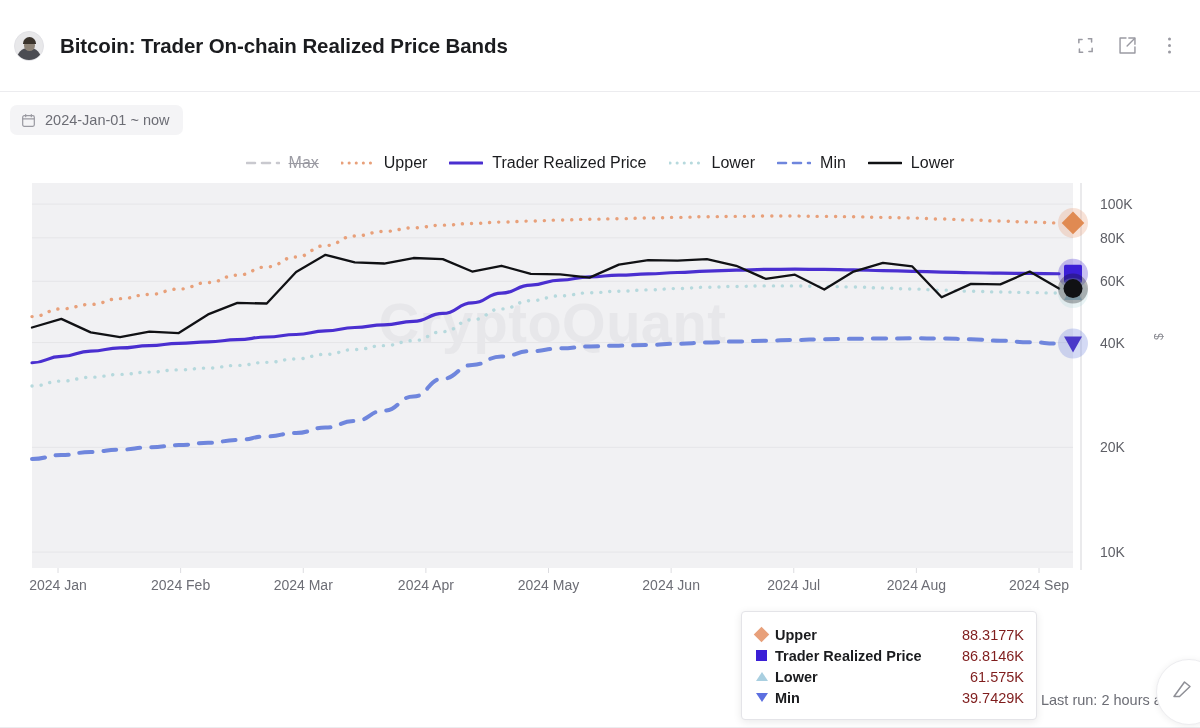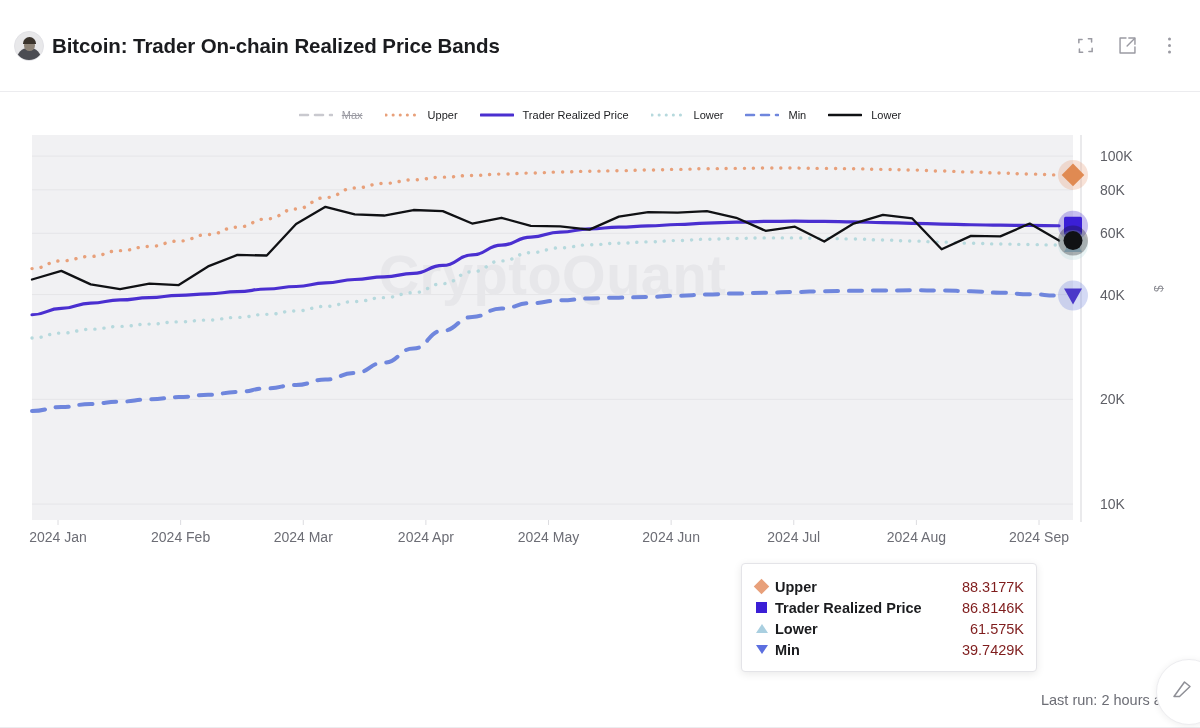--- a/index.html
+++ b/index.html
@@ -54,21 +54,21 @@
   }
   .avatar .hair {
     position: absolute;
     left: 50%; top: 5px;
     width: 13px; height: 7px;
     margin-left: -6.5px;
     border-radius: 7px 7px 0 0;
     background: #3a332c;
   }
   .page-title {
-    margin-left: 8px;
+    margin-left: 16px;
     font-size: 20.5px;
     font-weight: 700;
     color: #1b1c1f;
     letter-spacing: -0.1px;
     white-space: nowrap;
     text-align: center;
   }
   .header-actions {
     margin-left: auto;
     display: flex;
@@ -110,21 +110,21 @@
     align-items: center;
     justify-content: center;
     gap: 22px;
     padding-top: 6px;
   }
   .legend-item {
     display: inline-flex;
     align-items: center;
     gap: 9px;
     cursor: pointer;
-    font-size: 11px;
+    font-size: 16px;
     color: #1b1c1f;
     white-space: nowrap;
   }
   .legend-item.off .legend-label {
     color: #9a9aa2;
     text-decoration: line-through;
   }
   .legend-swatch { width: 34px; height: 12px; display: block; }
 
   
@@ -232,20 +232,31 @@
       <div class="hicon">
         <svg width="5" height="19" viewBox="0 0 5 19" fill="currentColor">
           <circle cx="2.5" cy="3" r="1.5"></circle>
             <circle cx="2.5" cy="9.5" r="1.5"></circle>
             <circle cx="2.5" cy="16" r="1.5"></circle>
         </svg>
       </div>
     </div>
   </div>
 
+  <div class="toolbar">
+    <div class="date-pill">
+      <span>
+        <svg width="15" height="15" viewBox="0 0 16 16" fill="none" stroke="currentColor" stroke-width="1.3" stroke-linecap="round">
+          <rect x="1.8" y="2.8" width="12.4" height="11.4" rx="1.6"></rect>
+          <path d="M1.8 6.2h12.4M5 1.6v2.4M11 1.6v2.4"></path>
+        </svg>
+      </span>
+      <span>2024-Jan-01 ~ now</span>
+    </div>
+  </div>
 
   <div class="legend" id="legend">
       <div class="legend-item off">
         <svg class="legend-swatch" width="34" height="12">
           <line x1="1" y1="6" x2="33" y2="6" stroke="#c9c9cf" stroke-linecap="round" stroke-width="2.6" stroke-dasharray="8 7"></line>
         </svg>
         <span class="legend-label">Max</span>
       </div>
       <div class="legend-item">
         <svg class="legend-swatch" width="34" height="12">

